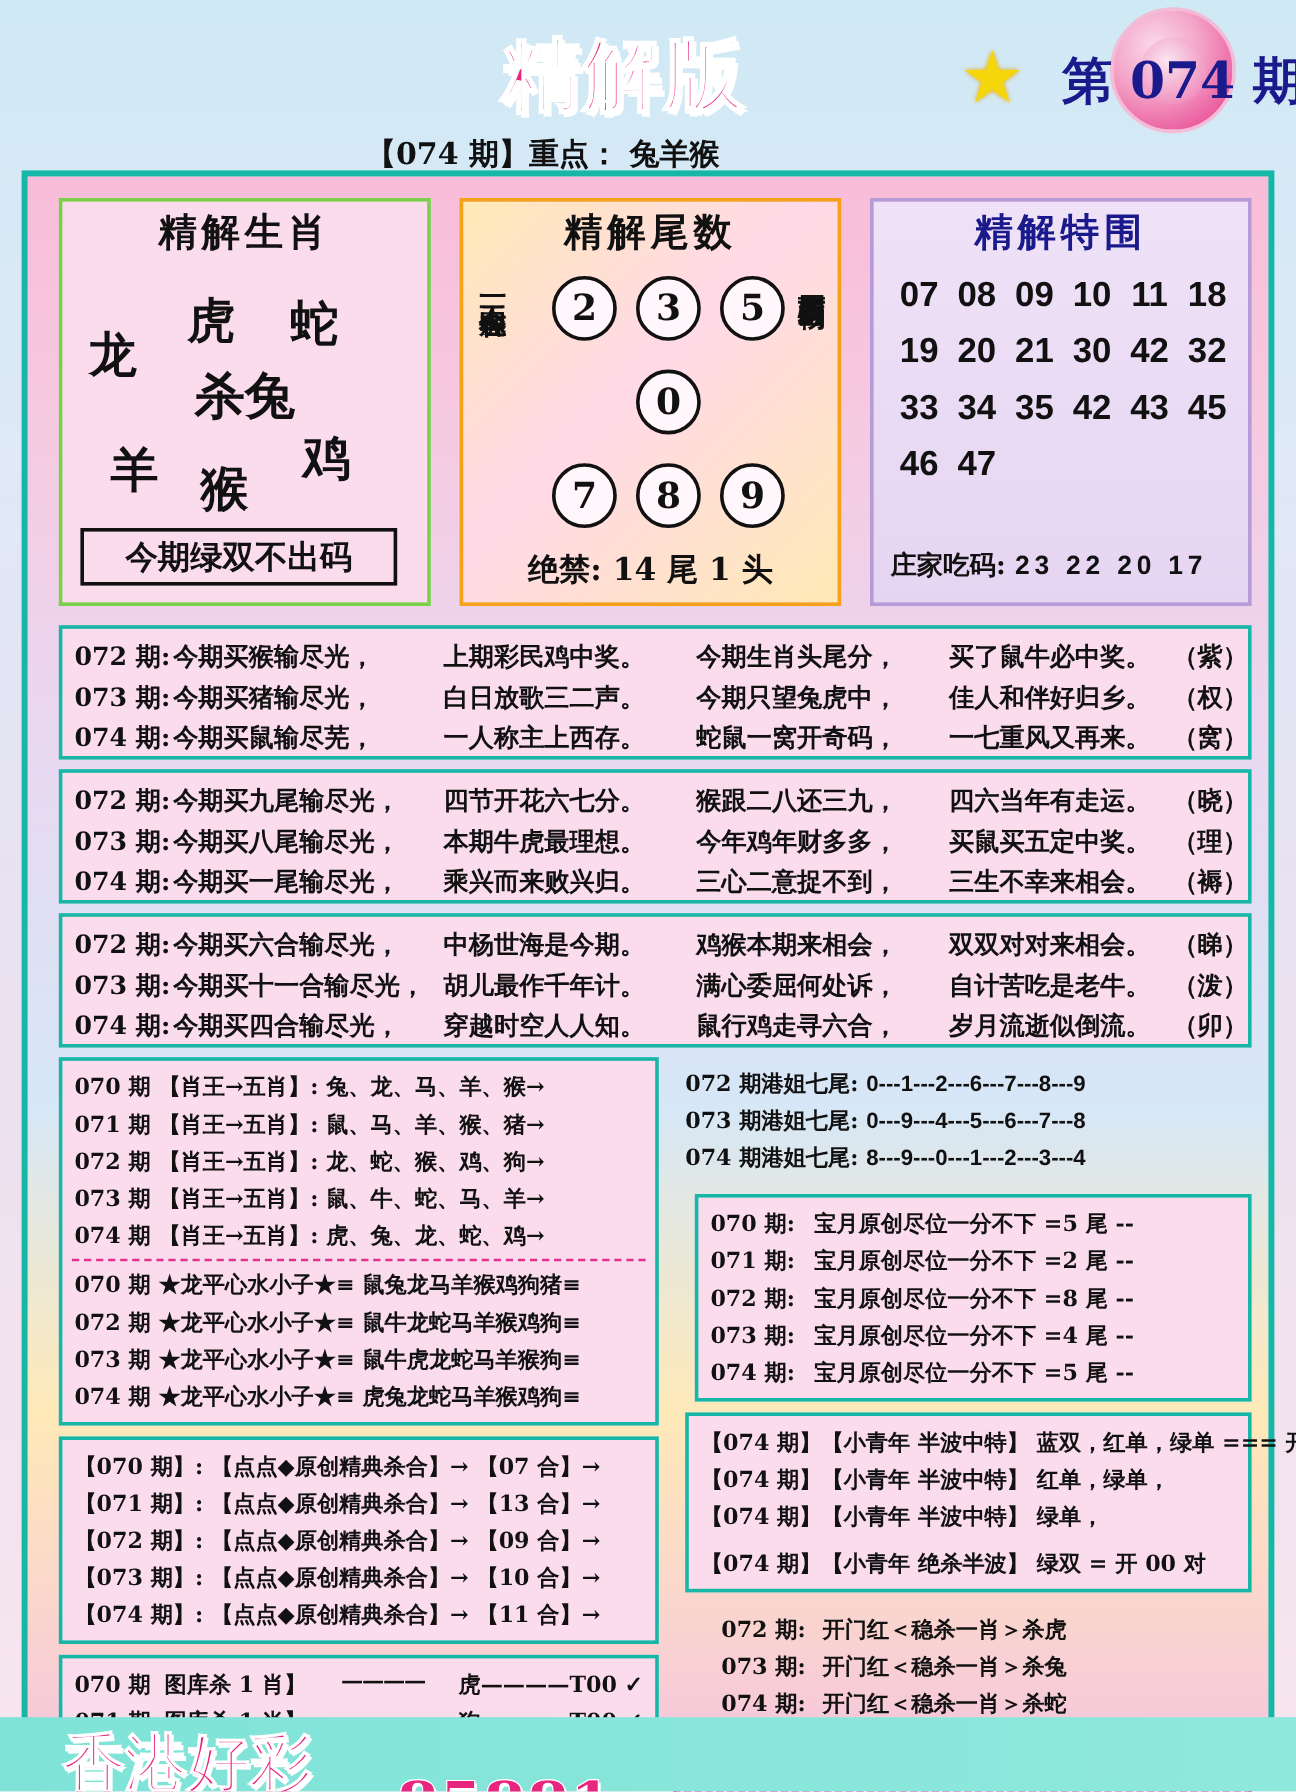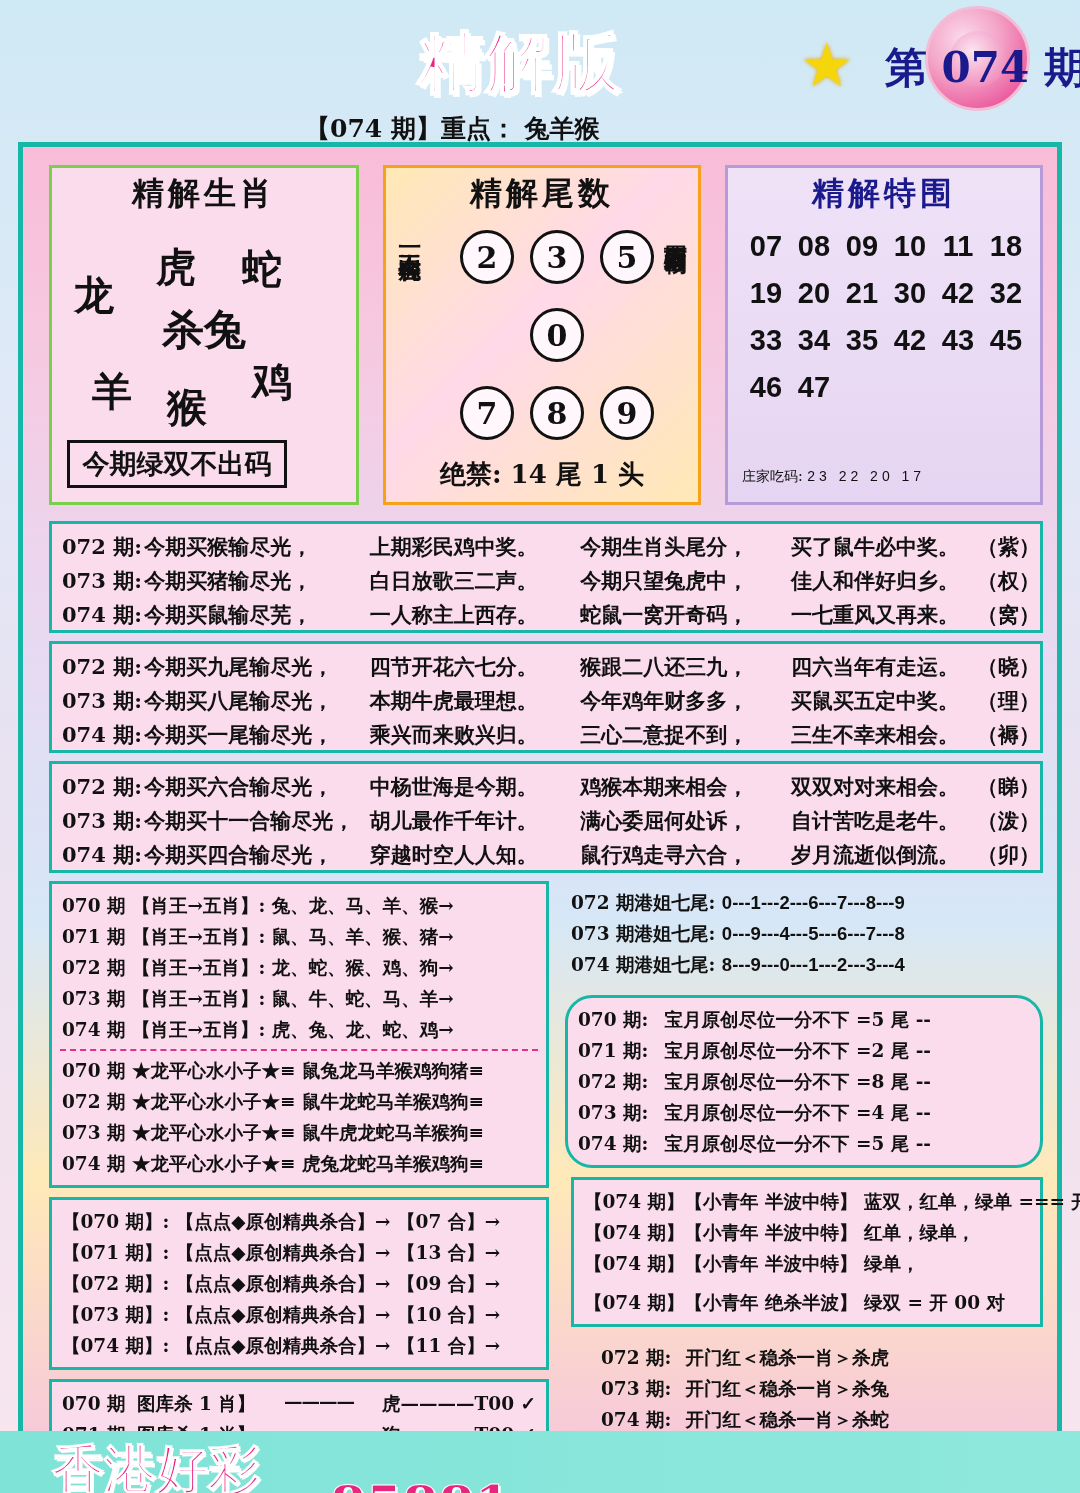--- a/index.html
+++ b/index.html
@@ -67,21 +67,21 @@
     text-align:center; font-family:"DejaVu Serif", serif; font-weight:bold;
     font-size:32px; color:#111; margin-top:4px; letter-spacing:4px;
   }
   .box3 .box-title { color:#1a1a8c; }
 
   
   .zodiac { position:absolute; font-family:"DejaVu Serif", serif; font-weight:bold;
             font-size:40px; color:#111; }
   .z-kill { color:#111; }
   .green-note {
-    position:absolute; left:15px; bottom:14px; width:220px; height:48px;
+    position:absolute; left:15px; bottom:14px; width:264px; height:48px;
     border:3px solid #111; background:#fbdcec; display:flex; align-items:center; justify-content:center;
     font-family:"DejaVu Serif", serif; font-weight:bold; font-size:27px; color:#111;
   }
 
   
   .circ {
     position:absolute; width:54px; height:54px; border-radius:50%;
     border:3px solid #111; background:#fff7fb;
     display:flex; align-items:center; justify-content:center;
     font-family:"DejaVu Serif", serif; font-weight:bold; font-size:30px; color:#111;
@@ -98,21 +98,21 @@
 
   
   .numgrid {
     position:absolute; left:14px; top:62px; width:288px;
     display:grid; grid-template-columns:repeat(6,1fr); row-gap:14px;
     font-family:"Liberation Sans", sans-serif; font-weight:bold; font-size:29px; color:#111;
     text-align:center;
   }
   .zhuangjia {
     position:absolute; left:14px; bottom:16px; font-family:"DejaVu Serif", serif;
-    font-weight:normal; font-size:14px; color:#111; white-space:nowrap;
+    font-weight:bold; font-size:22px; color:#111; white-space:nowrap;
   }
   .zhuangjia .nums { font-family:"Liberation Sans",sans-serif; letter-spacing:4px; }
 
   
   .verse {
     position:absolute; left:18px; width:994px; border:3px solid #17b7a8;
     background:#fbdcec; padding:6px 0 8px 0;
   }
   .vrow {
     display:flex; align-items:baseline; font-family:"DejaVu Serif", serif;
@@ -438,21 +438,21 @@
         <div class="line">
           <span>073 期港姐七尾:</span>
           <span class="mono">0---9---4---5---6---7---8</span>
         </div>
         <div class="line">
           <span>074 期港姐七尾:</span>
           <span class="mono">8---9---0---1---2---3---4</span>
         </div>
       </div>
 
-      <div class="panel" style="margin-left:4px;border-radius:27px;">
+      <div class="panel" style="margin-left:18px;">
         <div class="line">
           <span style="display:inline-block;width:80px;">070 期:</span>
           <span>宝月原创尽位一分不下 =5 尾 --</span>
         </div>
         <div class="line">
           <span style="display:inline-block;width:80px;">071 期:</span>
           <span>宝月原创尽位一分不下 =2 尾 --</span>
         </div>
         <div class="line">
           <span style="display:inline-block;width:80px;">072 期:</span>

